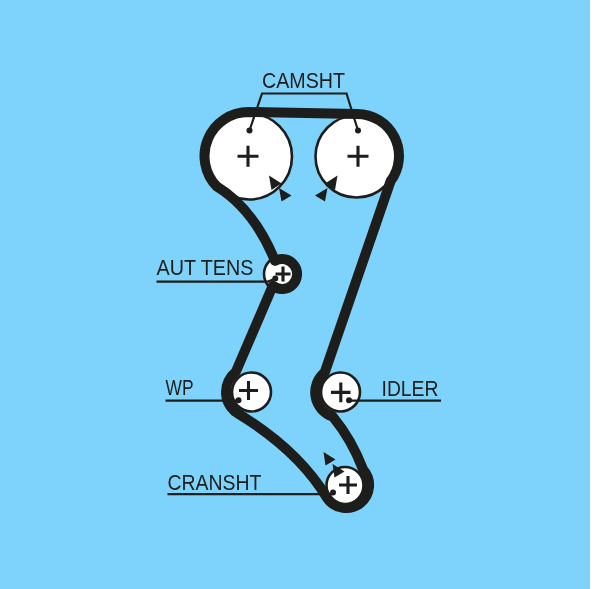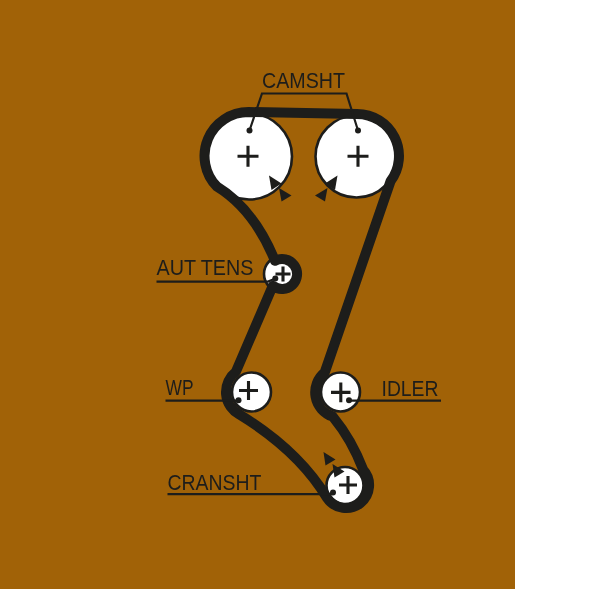--- a/index.html
+++ b/index.html
@@ -2,23 +2,23 @@
 <html><head>
 <meta charset="utf-8">
 <style>
   html, body {
     margin: 0;
     padding: 0;
     background: #ffffff;
   }
   .stage {
     position: relative;
-    width: 515px;
+    width: 590px;
     height: 589px;
-    background: #a16207;
+    background: #7dd3fc;
     overflow: hidden;
   }
   svg {
     display: block;
   }
   .label-text {
     font-family: "Liberation Sans", "DejaVu Sans", sans-serif;
     font-size: 22px;
     font-weight: 400;
     fill: #1d1d1b;

